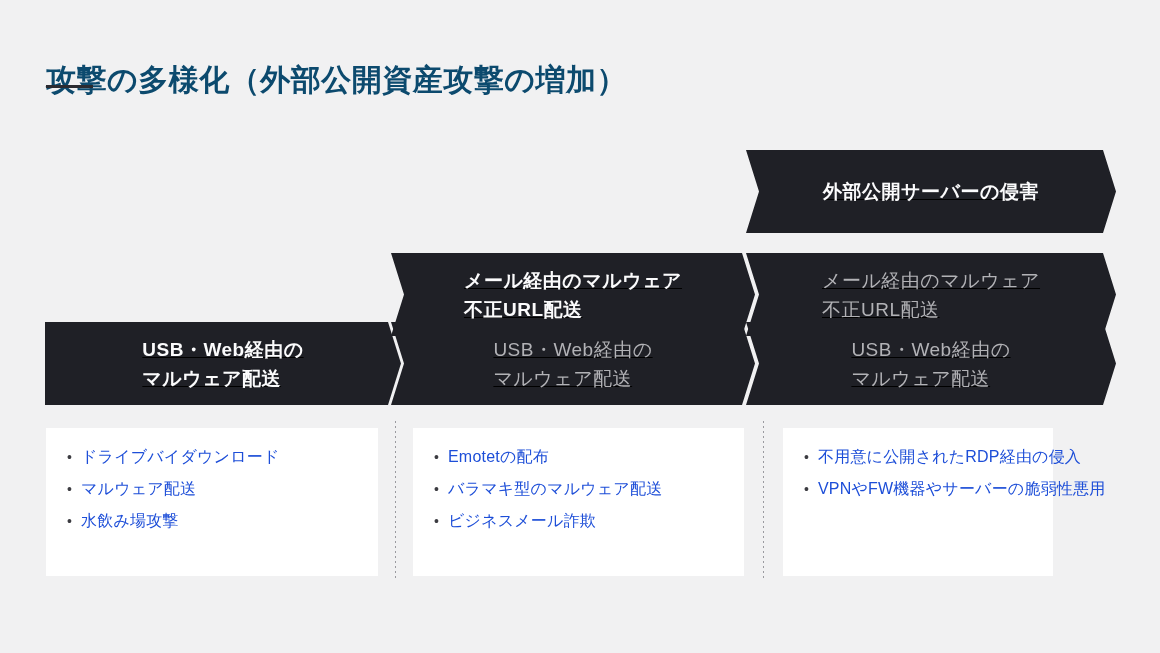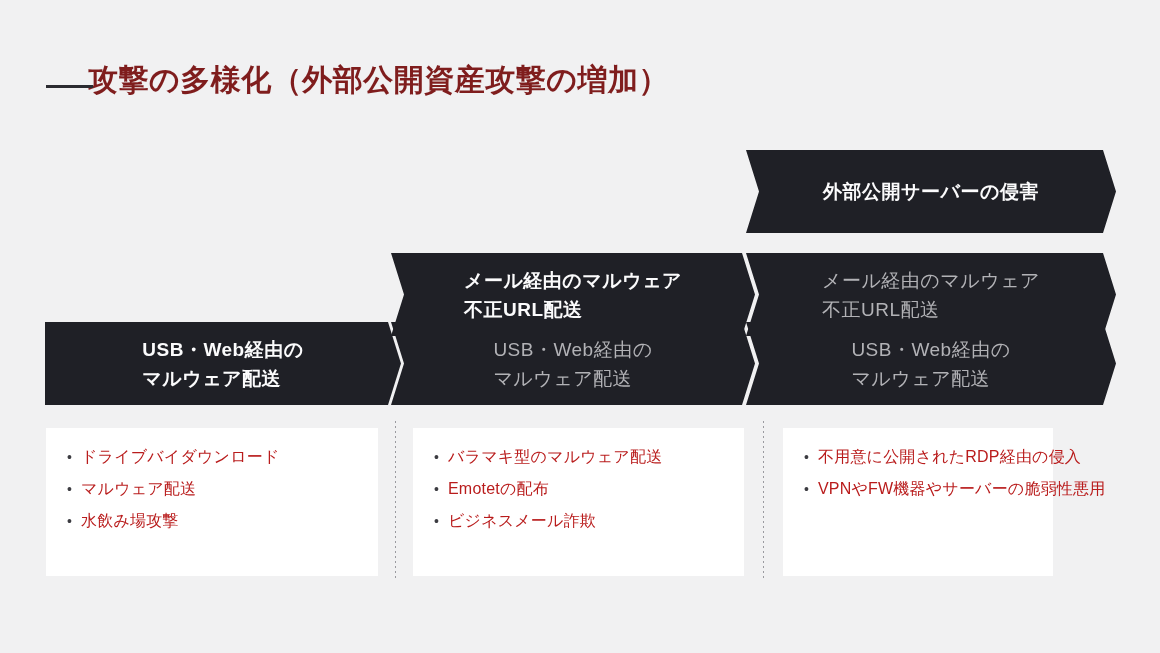--- a/index.html
+++ b/index.html
@@ -9,31 +9,31 @@
     font-family:"Liberation Sans","DejaVu Sans",sans-serif;
     overflow:hidden;
     position:relative;
   }
   .slide{position:absolute;inset:0;}
 
   
   .title{
     position:absolute;left:46px;top:42px;
     font-size:30px;line-height:36px;font-weight:700;
-    letter-spacing:0.5px;color:#7f1d1d;white-space:nowrap;margin-left:42px;
+    letter-spacing:0.5px;color:#0c4a6e;white-space:nowrap;
   }
   .title-underline{
     position:absolute;left:46px;top:85px;
     width:47px;height:3px;background:#2b2b31;
   }
 
   
   .bar{
     position:absolute;height:83px;background:#1f2026;
-    display:flex;align-items:center;justify-content:center;
+    display:flex;align-items:center;justify-content:center;text-decoration:underline;
   }
   .c1{left:45px;width:356px}
   .c2{left:391px;width:364px}
   .c3{left:746px;width:370px}
   .r1{top:150px}
   .r2{top:253px}
   .r3{top:322px}
   .flat-left{clip-path:polygon(0 0,calc(100% - 13px) 0,100% 50%,calc(100% - 13px) 100%,0 100%);}
   .notch-left{clip-path:polygon(0 0,calc(100% - 13px) 0,100% 50%,calc(100% - 13px) 100%,0 100%,13px 50%);}
   .bar .label{font-size:19px;line-height:29px;text-align:left;letter-spacing:0.5px;white-space:nowrap;}
@@ -41,21 +41,21 @@
   .bar.muted .label{font-weight:400;color:#b2b2b6;}
   .bar .ln{display:block;}
 
   
   .panel{position:absolute;top:428px;height:148px;background:#ffffff;}
   .p1{left:46px;width:332px}
   .p2{left:413px;width:331px}
   .p3{left:783px;width:270px}
   .panel ul{margin:0;padding:13px 10px 0 21px;list-style:none;}
   .panel li{
-    font-size:16px;line-height:31px;color:#b91c1c;
+    font-size:16px;line-height:31px;color:#1d4ed8;
     white-space:nowrap;letter-spacing:0.2px;
   }
   .panel li::before{
     content:"•";display:inline-block;width:14px;
     color:#3c3c41;font-size:14px;
   }
 
   
   .vdivider{
     position:absolute;top:421px;height:160px;width:1px;
@@ -115,22 +115,22 @@
       <li>ドライブバイダウンロード</li>
       <li>マルウェア配送</li>
       <li>水飲み場攻撃</li>
     </ul>
   </div>
 
   <div class="vdivider d1"></div>
 
   <div class="panel p2">
     <ul>
+      <li>Emotetの配布</li>
       <li>バラマキ型のマルウェア配送</li>
-      <li>Emotetの配布</li>
       <li>ビジネスメール詐欺</li>
     </ul>
   </div>
 
   <div class="vdivider d2"></div>
 
   <div class="panel p3">
     <ul>
       <li>不用意に公開されたRDP経由の侵入</li>
       <li>VPNやFW機器やサーバーの脆弱性悪用</li>

